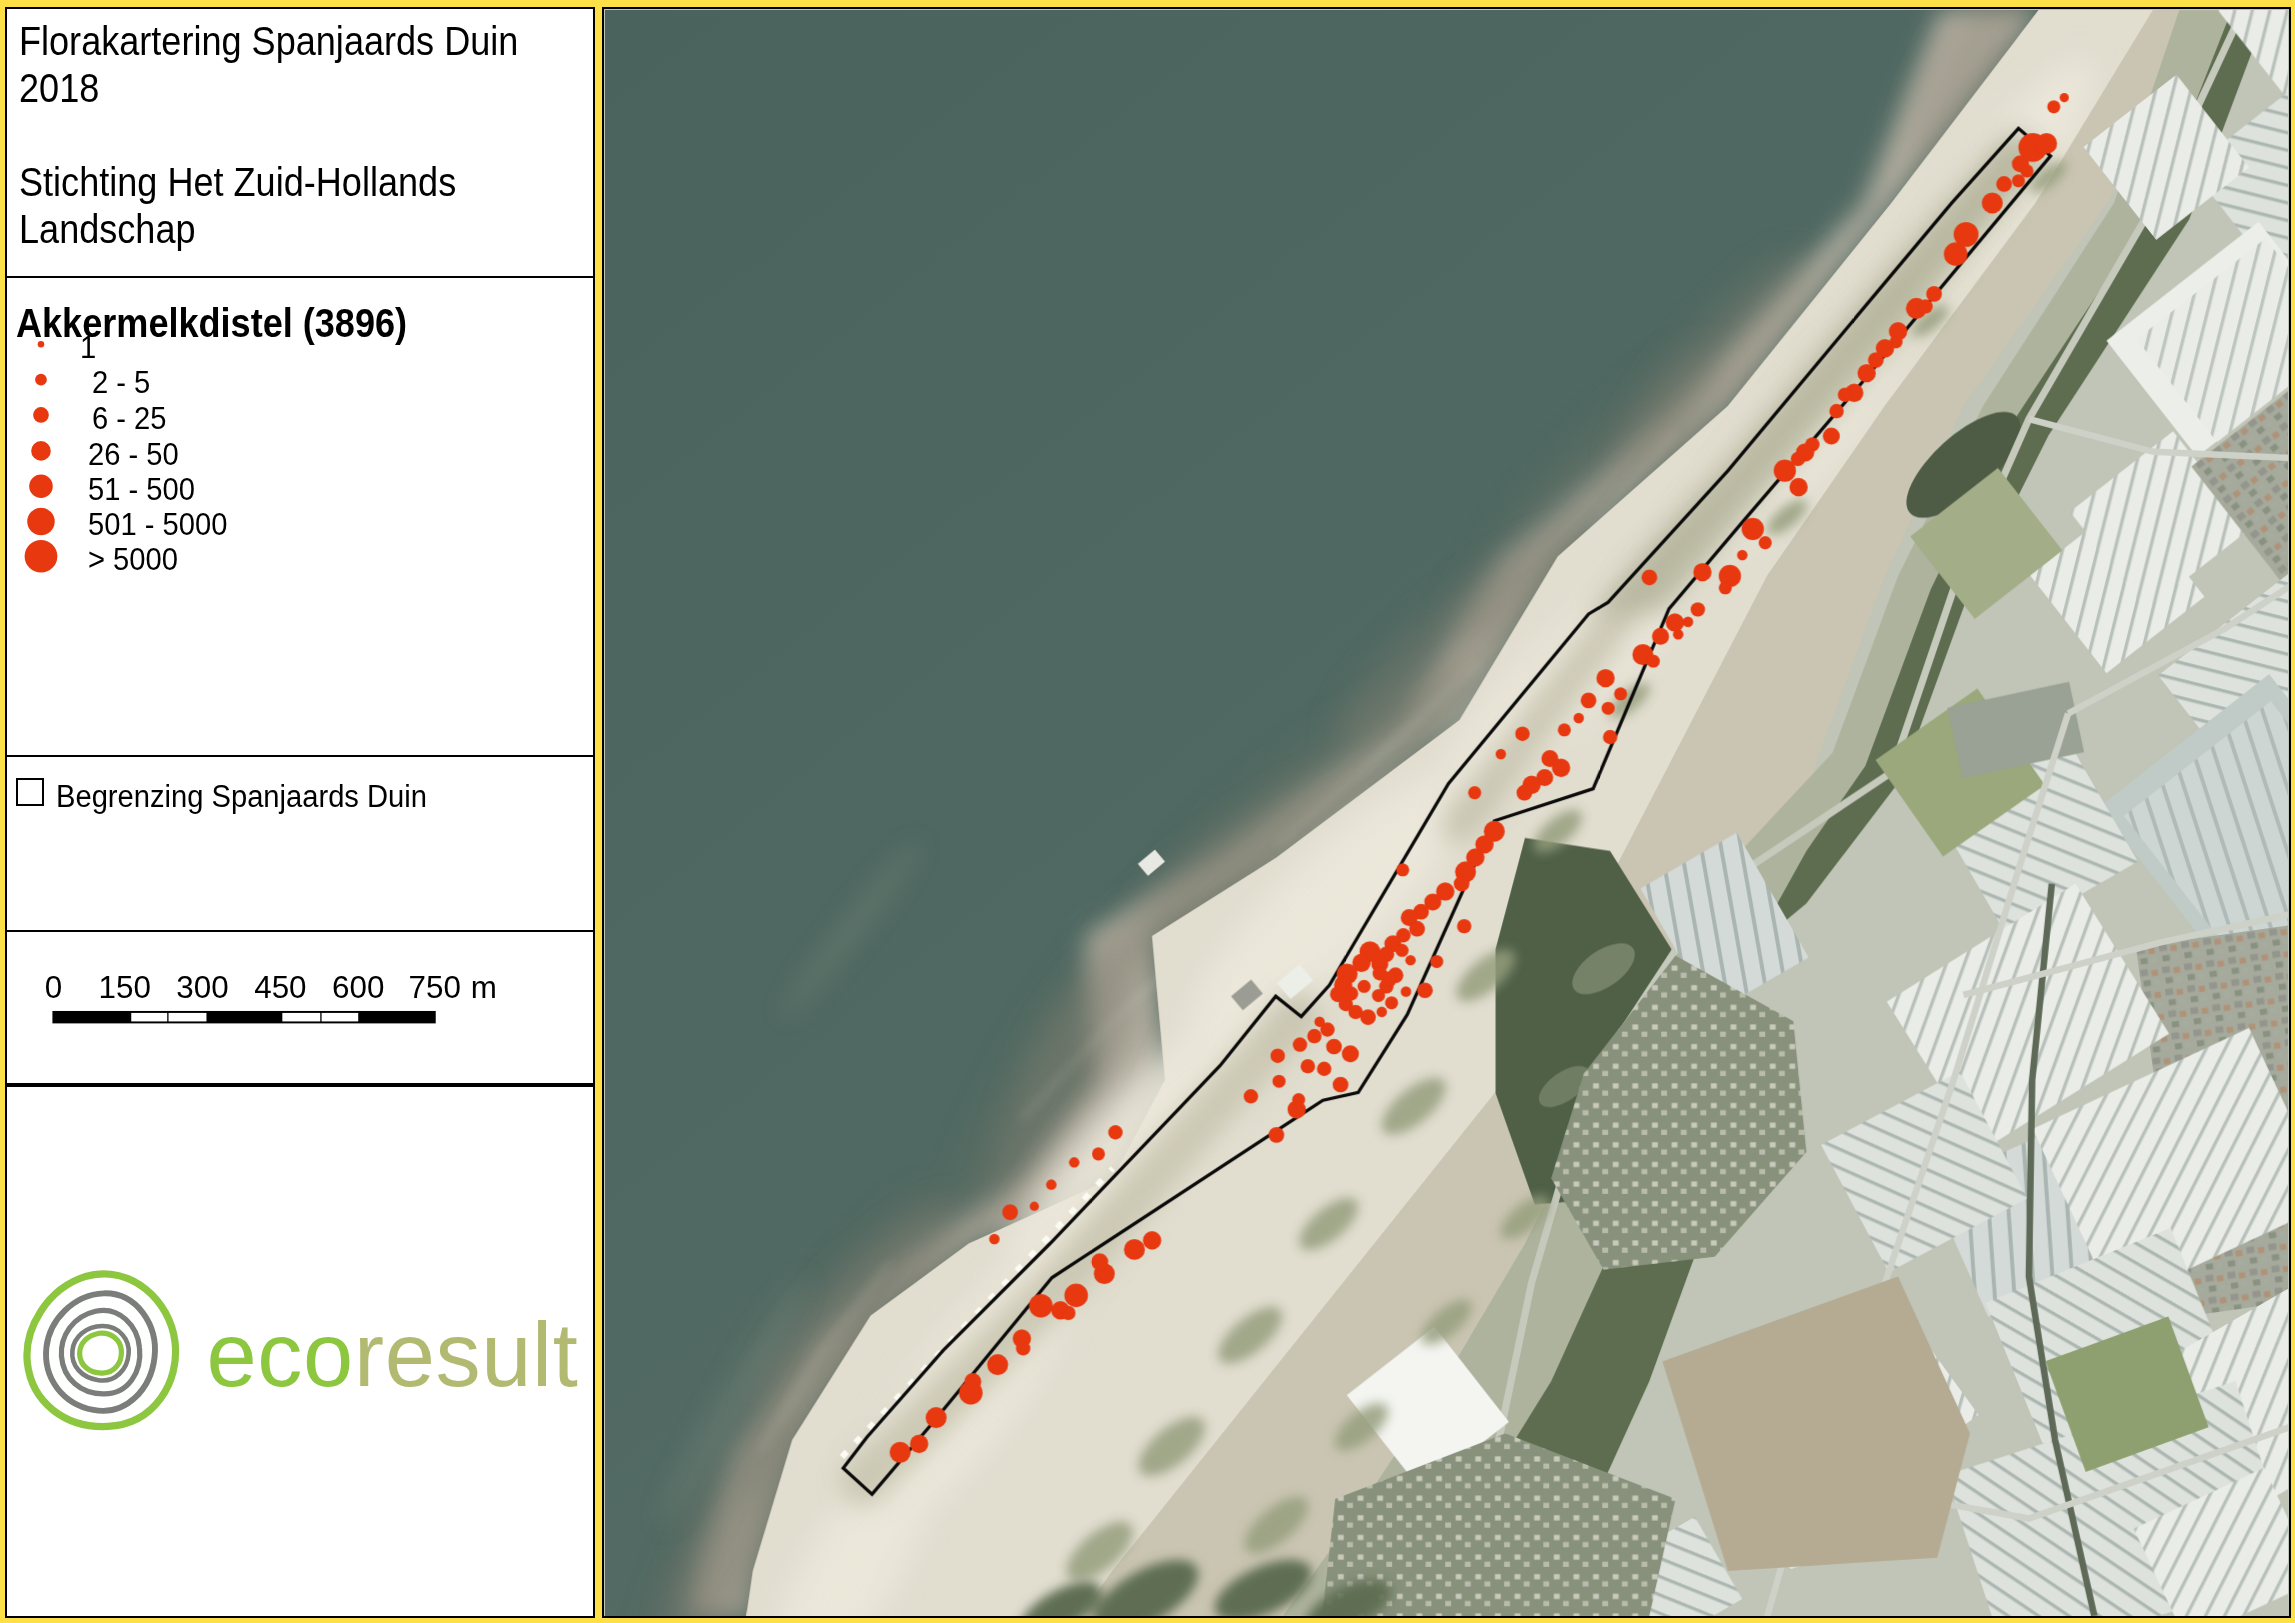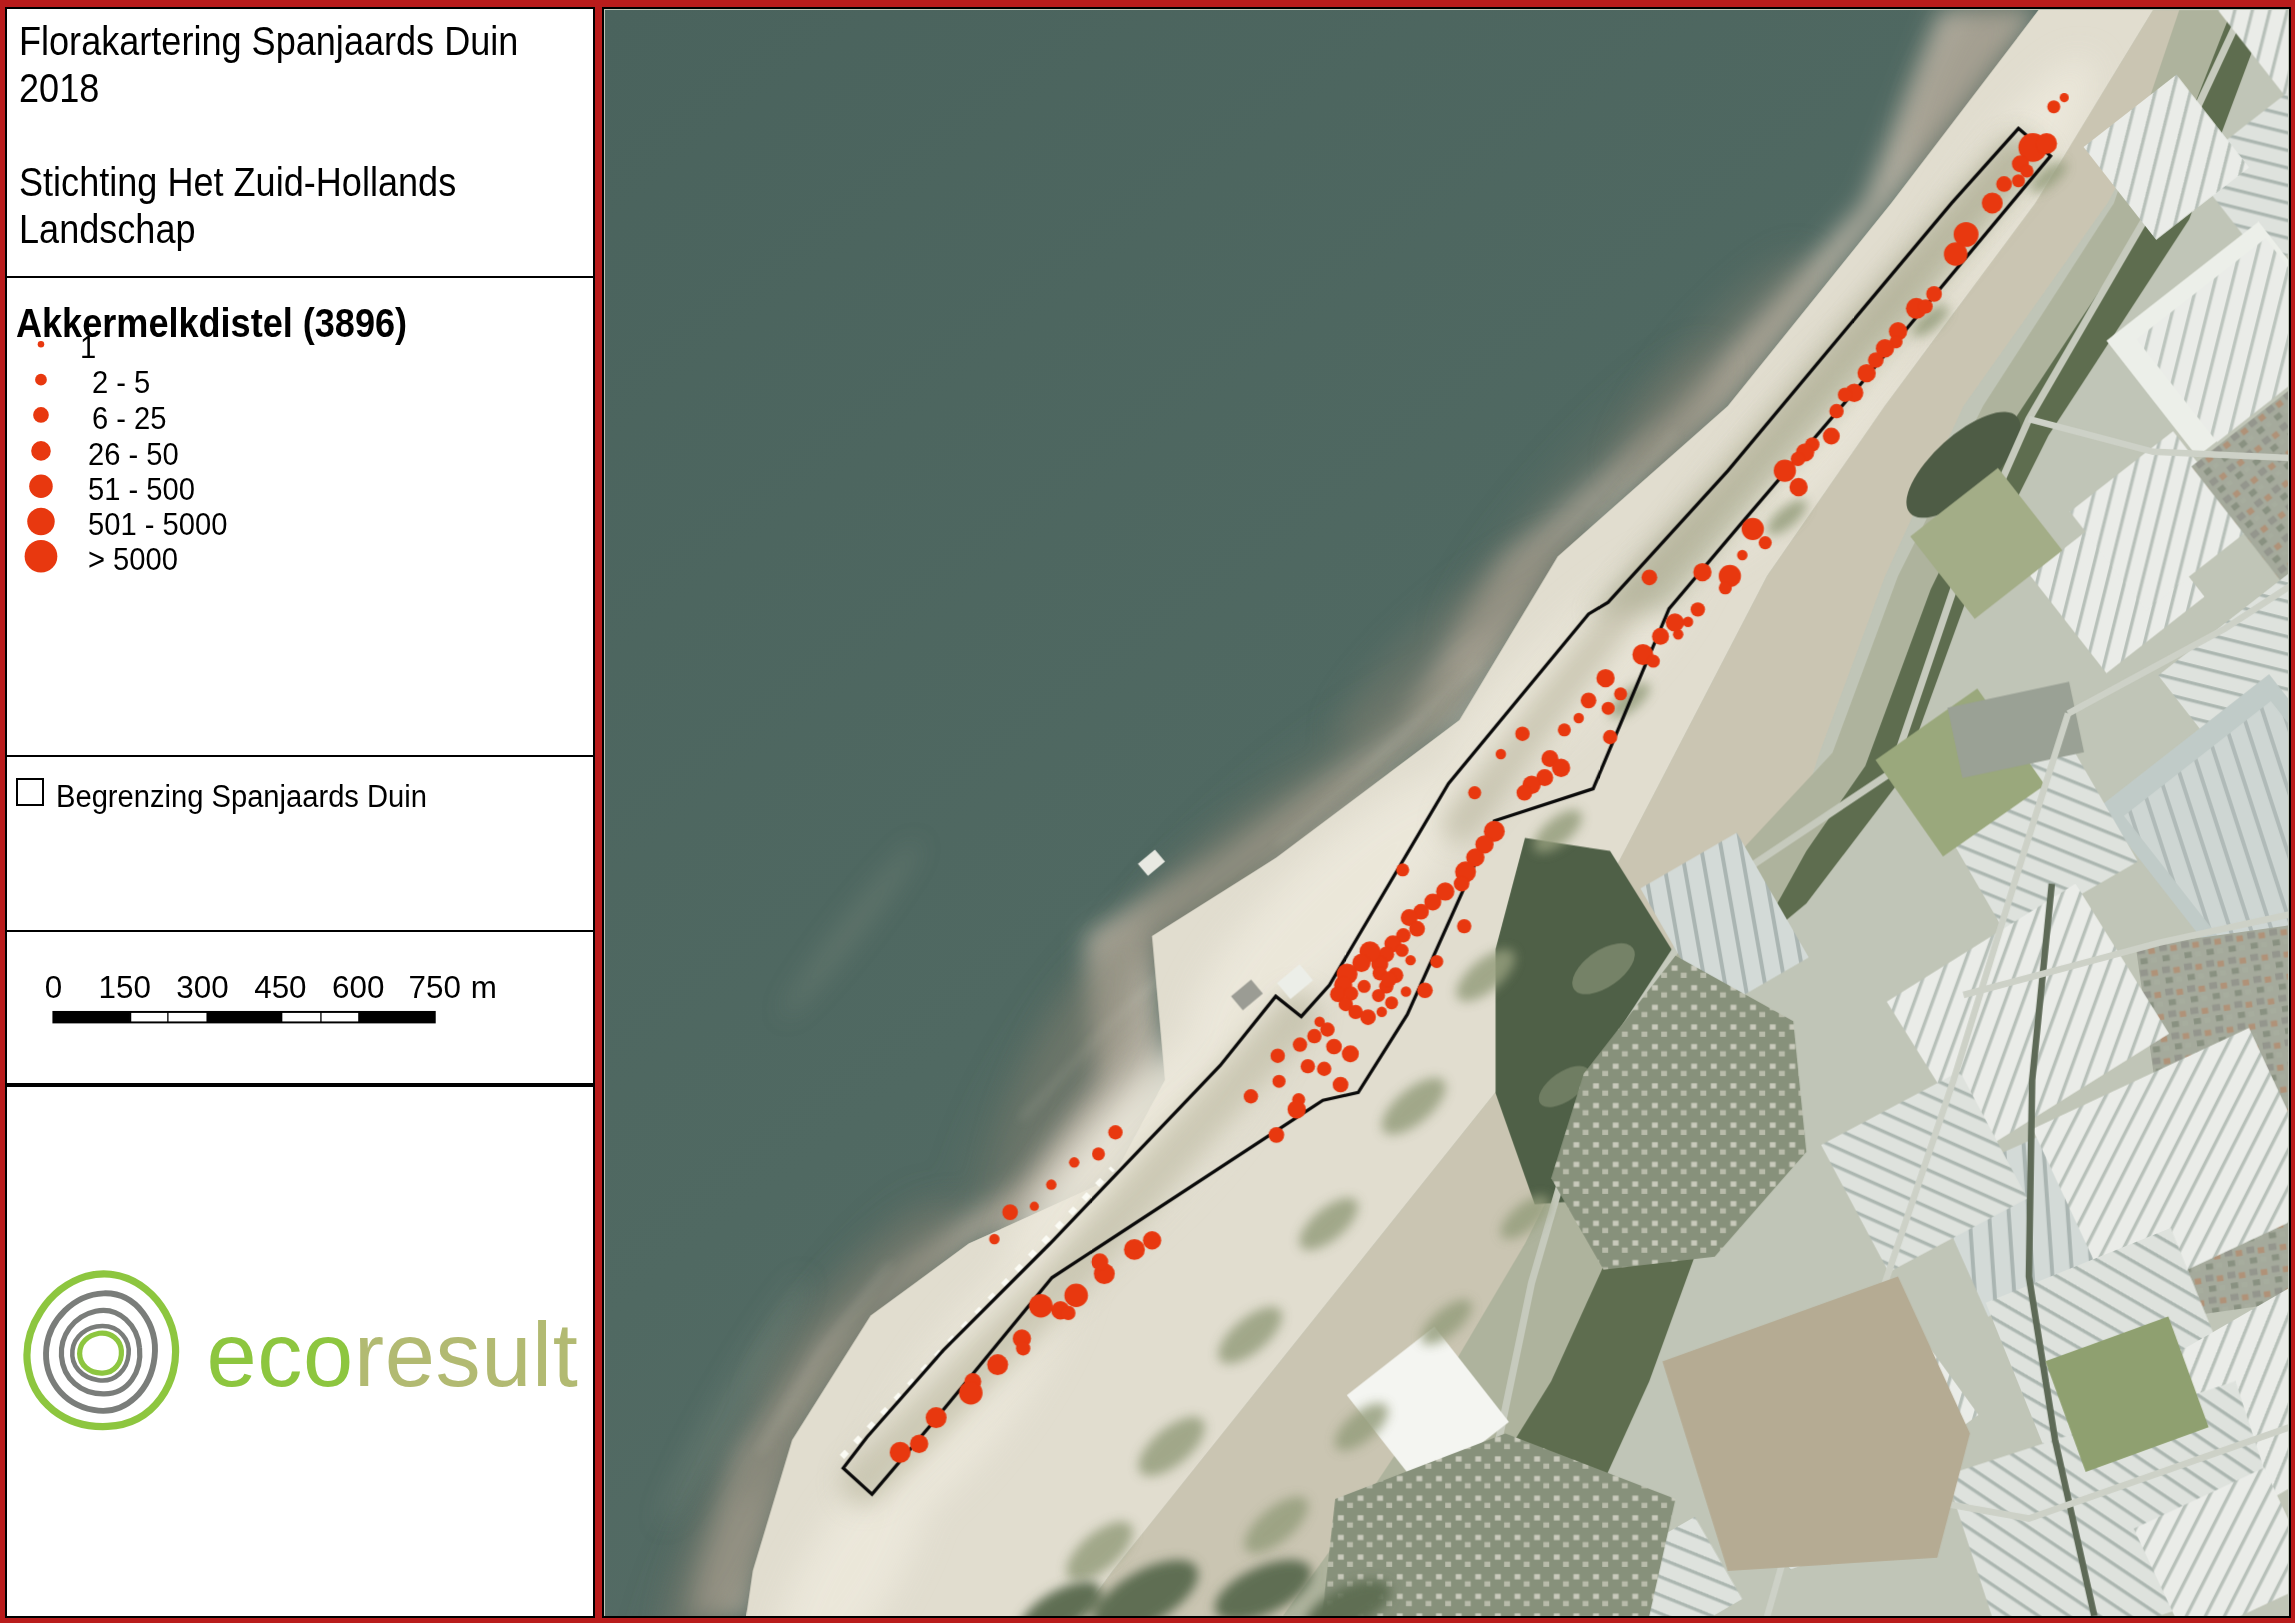--- a/index.html
+++ b/index.html
@@ -1,16 +1,16 @@
 <!DOCTYPE html>
 <html style="font-size:10.5px"><head>
 <meta charset="utf-8">
 <style>
   html,body{margin:0;padding:0;background:#fff;}
-  .page{position:relative;width:2295px;height:1623px;background:#b91c1c;
+  .page{position:relative;width:2295px;height:1623px;background:#fde047;
         font-family:"Liberation Sans",sans-serif;overflow:hidden;}
   .box{position:absolute;border:2.6px solid #000;background:#fff;box-sizing:border-box;}
   .t{position:absolute;color:#000;white-space:nowrap;transform-origin:0 0;}
 </style>
 </head>
 <body>
 <div class="page">
 
   <div class="box" style="left:5.2px;top:7.2px;width:590px;height:271px;"></div>
 

